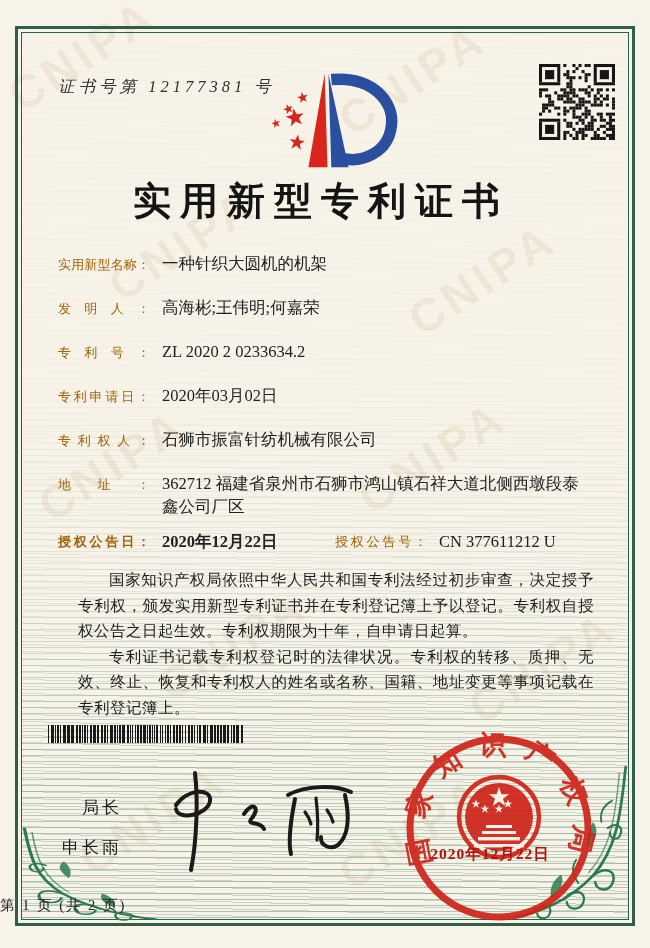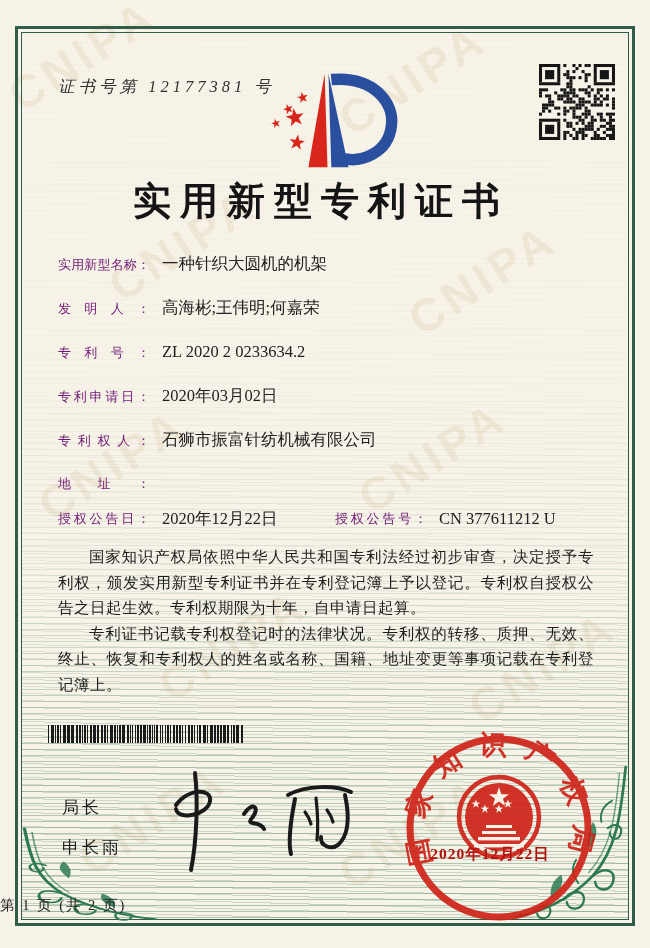--- a/index.html
+++ b/index.html
@@ -30,35 +30,35 @@
     mask-image:linear-gradient(180deg, rgba(0,0,0,.05) 0%, rgba(0,0,0,.08) 40%, rgba(0,0,0,.35) 62%, rgba(0,0,0,.85) 80%, #000 100%);
   }
   .cert-number { position:absolute; left:58px; top:76px; font-size:16.5px;
                  letter-spacing:4px; color:#303030;font-style:italic; }
   .logo { position:absolute; left:250px; top:70px; width:155px; height:105px; }
   .qr   { position:absolute; left:539px; top:64px; width:76px; height:76px; }
   .title{ position:absolute; left:0; right:8px; top:176px; text-align:center;
           font-size:38px; font-weight:700; letter-spacing:9px; color:#141414; }
   .content { position:absolute; left:58px; width:536px; top:252px; }
   .row  { display:flex; align-items:baseline; line-height:23px; margin-bottom:20px; }
-  .lbl  { flex:none; width:92px; font-size:13px; color:#701a75;
+  .lbl  { flex:none; width:92px; font-size:13px; color:#a16207;
           text-align:justify; text-align-last:justify; text-justify:inter-character; }
   .val  { font-size:16.5px; padding-left:12px; color:#222; }
   .row-addr { margin-bottom:12px; }
   .row-addr .val { max-width:438px; line-height:23px; }
   .row-grant { display:flex; align-items:baseline; line-height:23px; margin-bottom:0; }
-  .pair1 { display:flex; align-items:flex-start; width:277px; flex:none; }
+  .pair1 { display:flex; align-items:flex-start; width:277px; flex:none;font-weight:bold; }
   .pair2 { display:flex; align-items:flex-start; flex:1; }
-  .legal { margin-top:14px; }
+  .legal { margin-top:14px;margin-left:20px; }
   .legal p { font-size:15.5px; line-height:25.5px; letter-spacing:.5px;
              text-align:justify; text-indent:2em; color:#1e1e1e; }
   .barcode { position:absolute; left:48px; top:725px; width:200px; height:18px; }
   .director { position:absolute; left:62px; top:796px;
               font-family:"Liberation Sans","DejaVu Sans",sans-serif;
-              font-size:17px; color:#1c1c1c; letter-spacing:3px; }
+              font-size:17px; color:#1c1c1c; letter-spacing:3px;text-align:right; }
   .director div { margin-bottom:17px; }
   .sign { position:absolute; left:148px; top:768px; width:225px; height:108px; }
   .seal { position:absolute; left:402px; top:731px; width:194px; height:194px; }
   .seal-date { position:absolute; left:8px; top:113px; width:160px; text-align:center;
                font-size:15.5px; font-weight:700; color:#b3120c; letter-spacing:1px; }
   .flourish { position:absolute; pointer-events:none; }
   .fl-br { right:18px; bottom:25px; width:118px; height:158px; }
   .fl-bl { left:18px;  bottom:25px; width:140px; height:96px; transform:scaleX(-1); }
   .footer { position:absolute; left:0; right:0; top:896px; text-align:left;
             font-size:14.5px; color:#222; letter-spacing:2px; }
@@ -373,20 +373,21 @@
     <div class="row">
       <span class="lbl">专利申请日：</span>
       <span class="val">2020年03月02日</span>
     </div>
     <div class="row">
       <span class="lbl">专利权人：</span>
       <span class="val">石狮市振富针纺机械有限公司</span>
     </div>
     <div class="row row-addr">
       <span class="lbl">地址：</span>
+      <span class="val">362712 福建省泉州市石狮市鸿山镇石祥大道北侧西墩段泰鑫公司厂区</span>
     </div>
     <div class="row-grant">
       <span class="pair1">
         <span class="lbl">授权公告日：</span>
         <span class="val">2020年12月22日</span>
       </span>
       <span class="pair2">
         <span class="lbl">授权公告号：</span>
         <span class="val">CN 377611212 U</span>
       </span>

